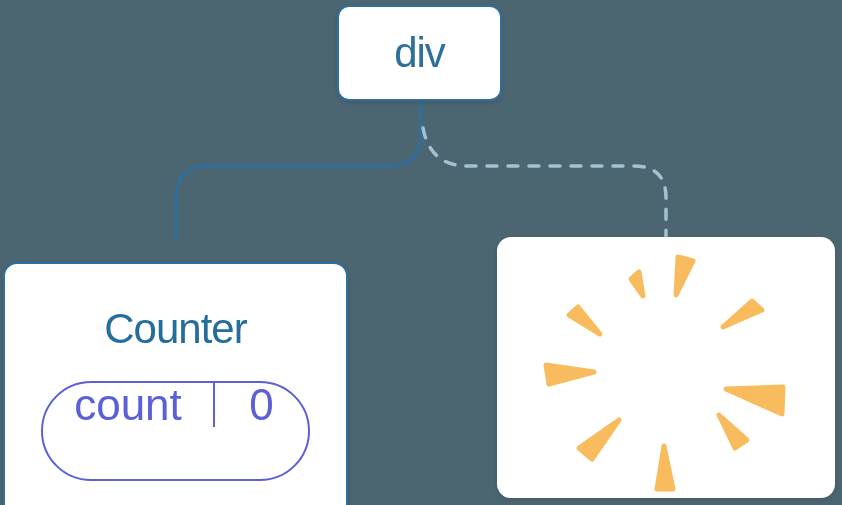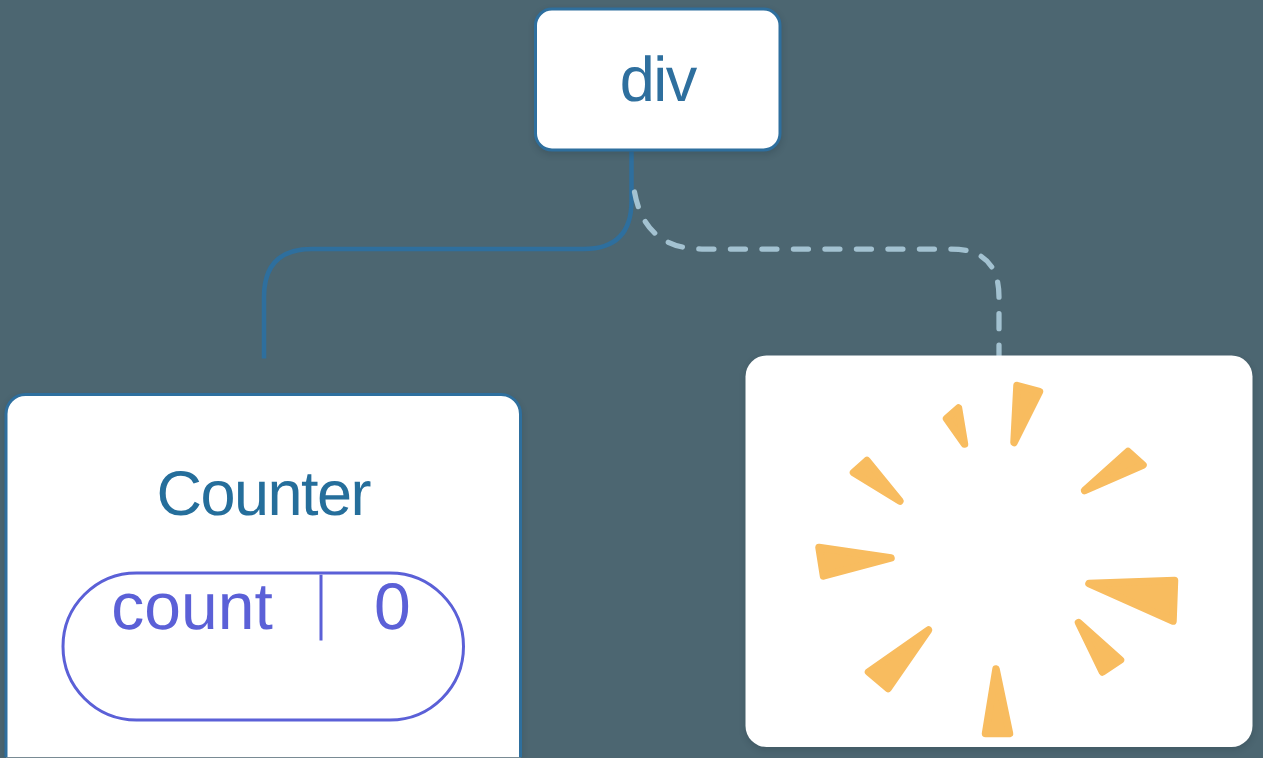--- a/index.html
+++ b/index.html
@@ -24,21 +24,21 @@
     pointer-events:none;
   }
   .node{
     position:absolute;
     background:var(--card);
     border:2.5px solid var(--line);
     border-radius:12px;
     display:flex;align-items:center;justify-content:center;
   }
   .node-root{
-    left:356px;top:5px;width:165px;height:96px;
+    left:337px;top:5px;width:165px;height:96px;
     box-shadow:0 2px 4px rgba(20,40,50,.18);
     align-items:center;
   }
   .node-root .label{
     font-size:42px;font-weight:500;color:var(--root-text);
     letter-spacing:-1px;
   }
   .card{
     position:absolute;
     background:var(--card);

